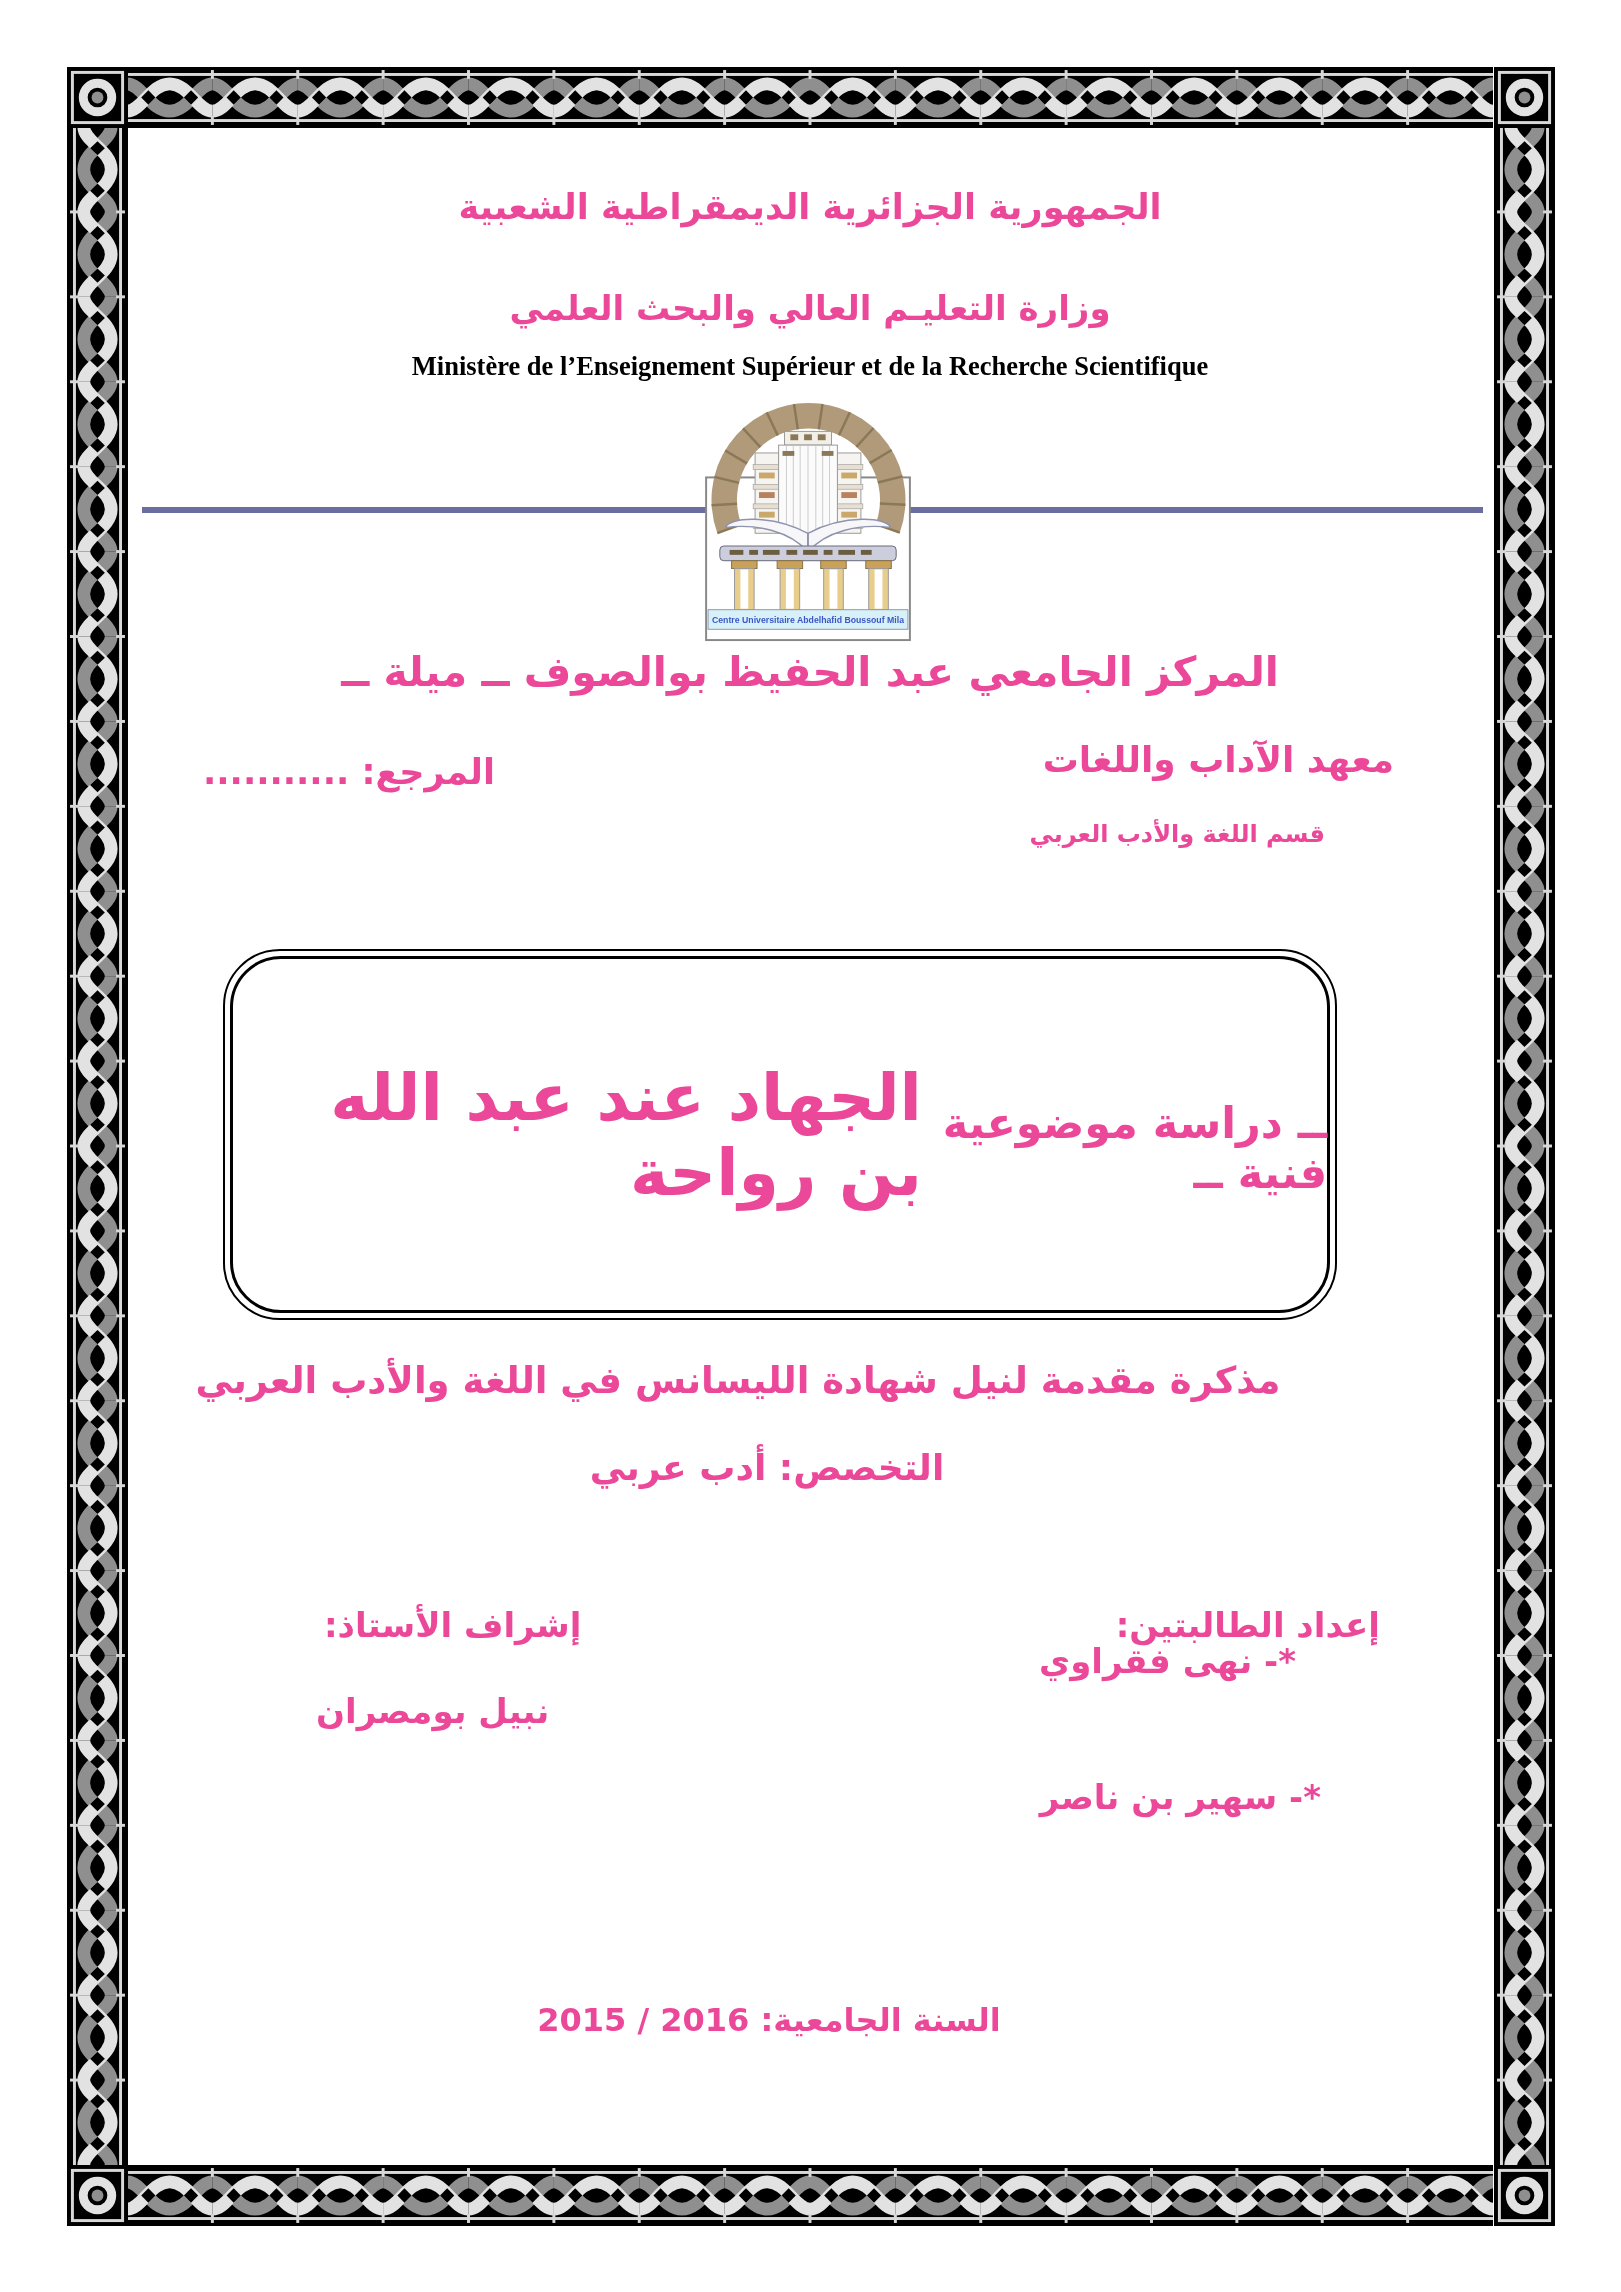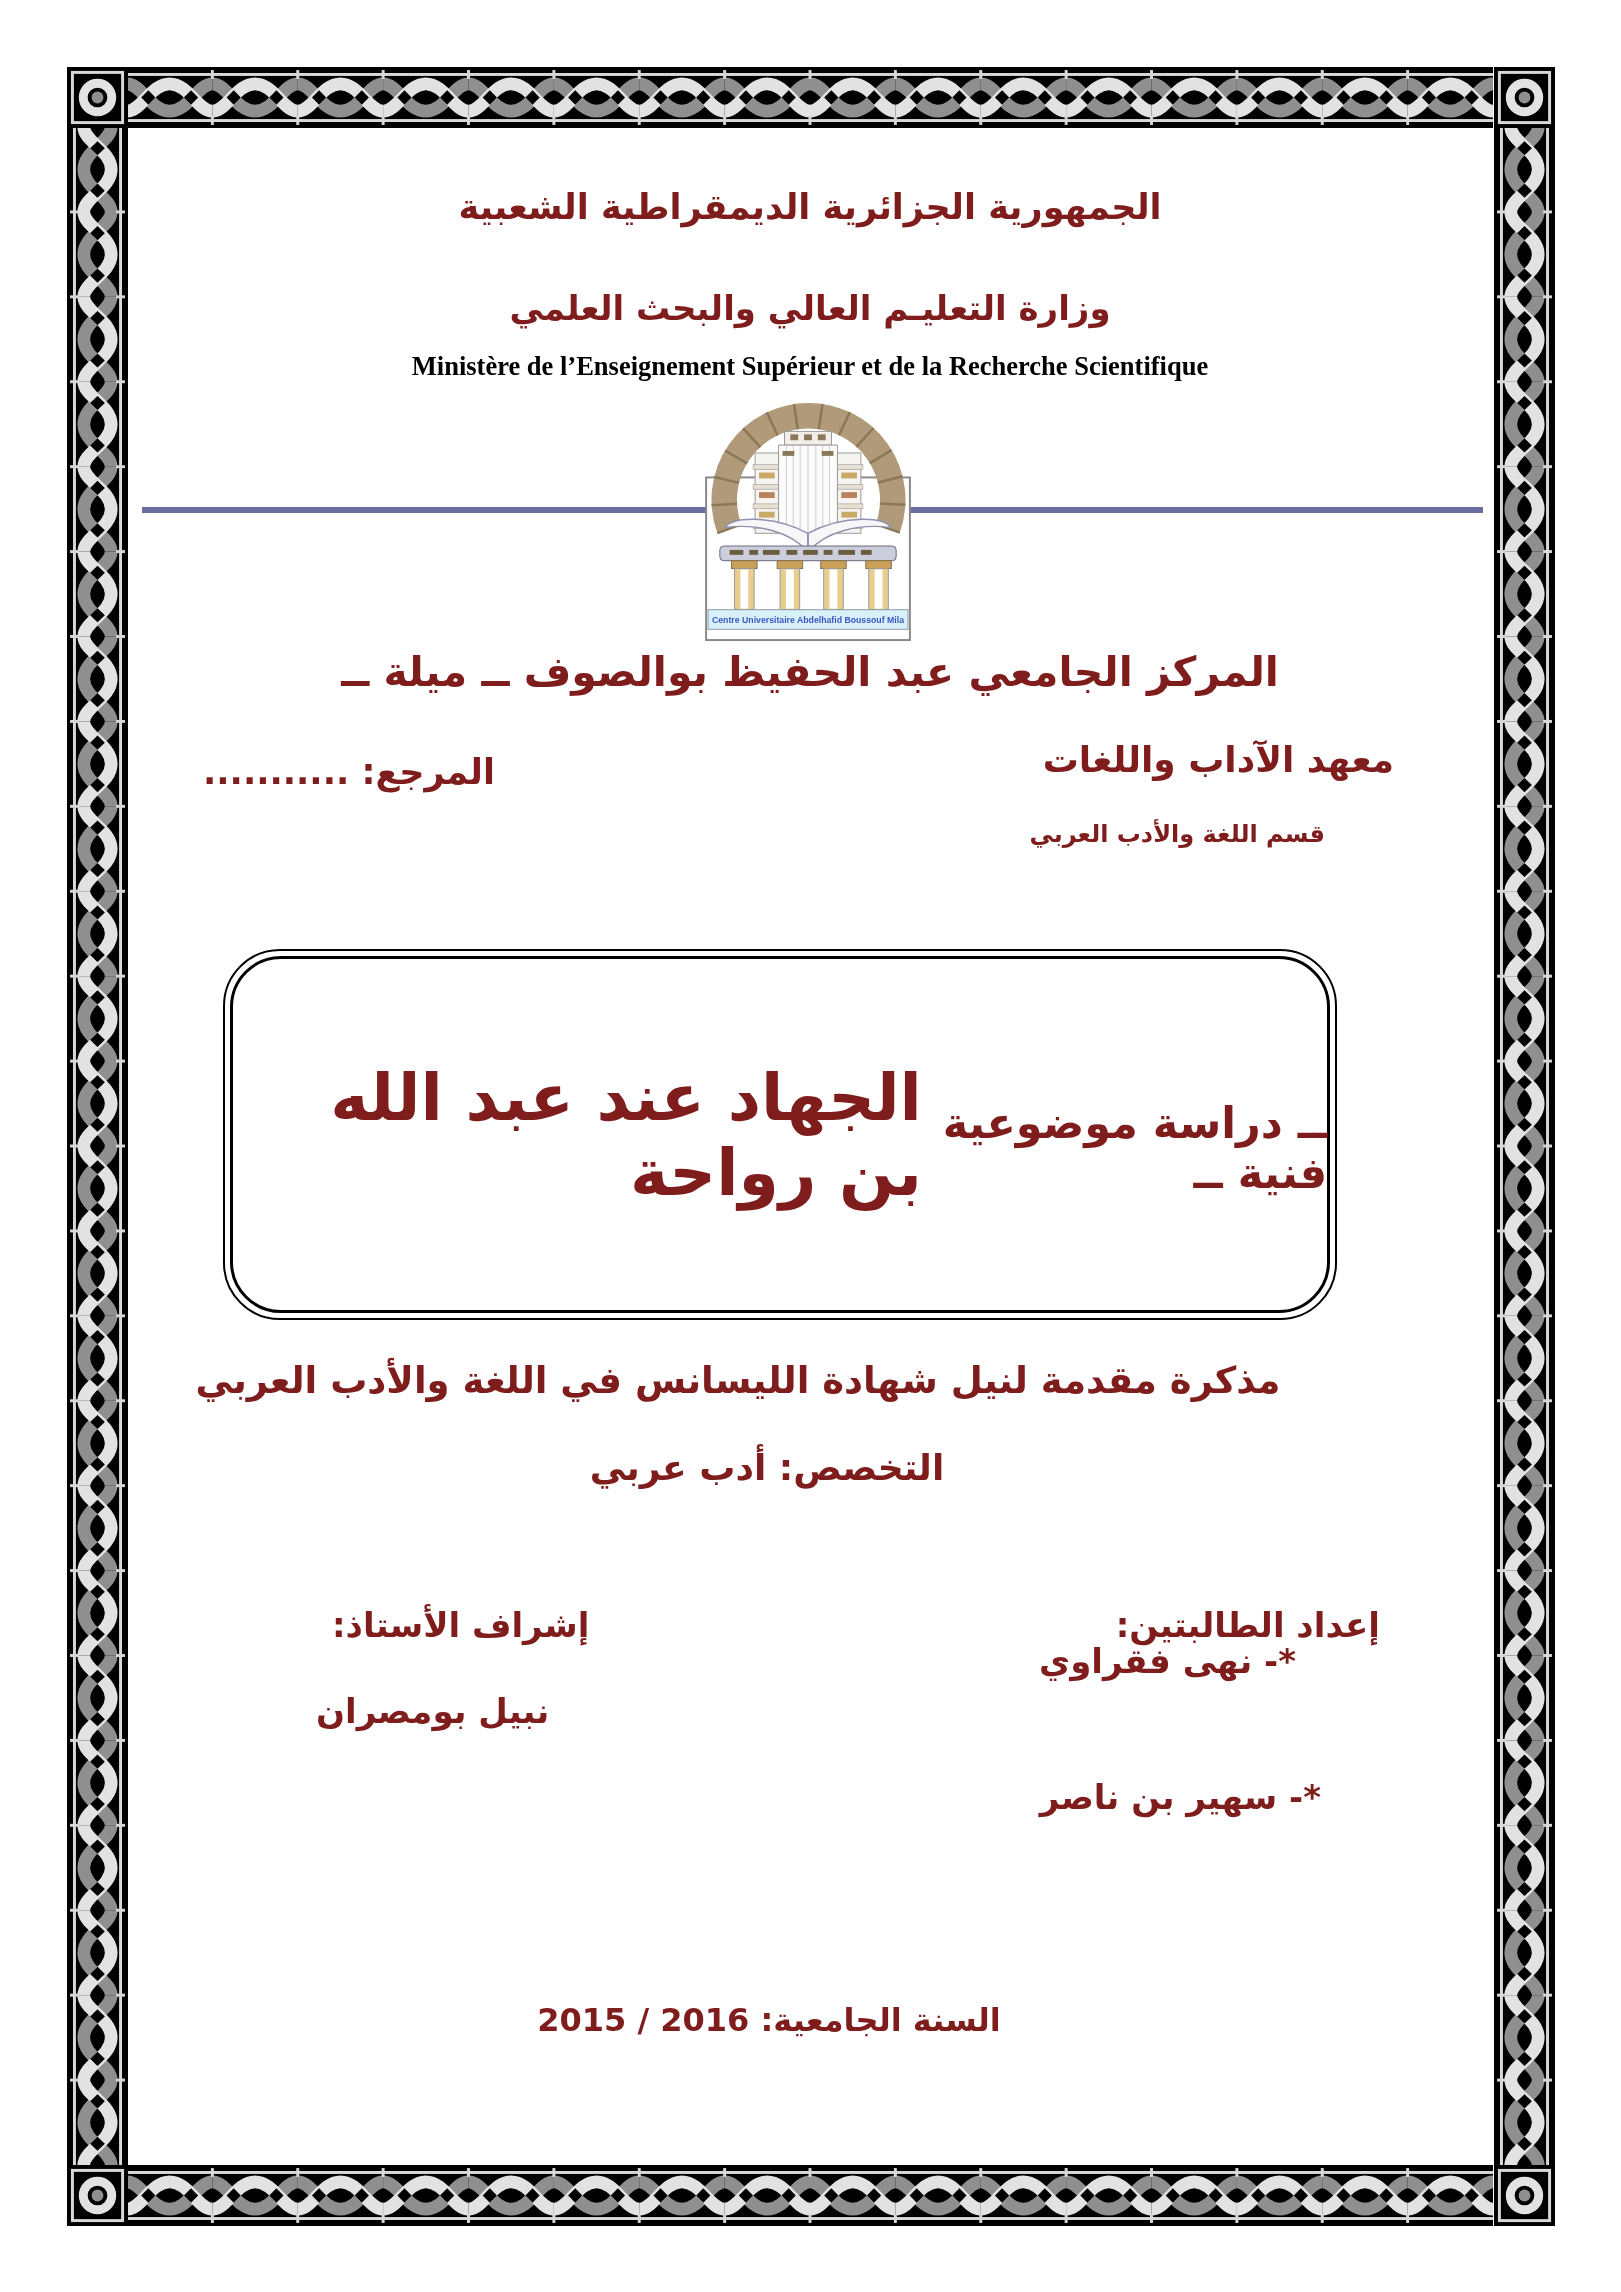--- a/index.html
+++ b/index.html
@@ -26,21 +26,21 @@
 
   
   .divider { position:absolute; left:142px; top:507px; width:1341px; height:5.9px;
              background:#6a6e9e; z-index:1; }
 
   
   .logo { position:absolute; left:702px; top:402px; width:212px; height:241px; z-index:2; }
 
   
   .txt { position:absolute; line-height:1.25; white-space:nowrap; }
-  .ar  { direction:rtl; font-family:"DejaVu Sans", sans-serif; font-weight:bold; color:#7f1d1d; }
+  .ar  { direction:rtl; font-family:"DejaVu Sans", sans-serif; font-weight:bold; color:#ec4899; }
   .fr  { font-family:"Liberation Serif", serif; font-weight:bold; color:#000; }
   .centered { left:127px; width:1366px; text-align:center; }
 
   .t-republic-ar { top:186px; font-size:35px; }
   .t-republic-fr { top:247px; font-size:26.5px; }
   .t-ministry-ar { top:287px; font-size:34px; }
   .t-ministry-fr { top:350px; font-size:26.5px; }
 
   .t-center-name { top:647px; font-size:41px; }
   .t-institute   { top:737px; right:227px; font-size:36px; }
@@ -56,21 +56,21 @@
     border:3.9px solid #000; border-radius:51px;
     display:flex; flex-direction:row; align-items:center; justify-content:center;
   }
   .t-main-title { font-size:65px; direction:rtl; font-weight:bold; }
   .t-subtitle   { font-size:43px; direction:rtl; font-weight:bold; margin-top:27.4px; }
 
   .t-desc      { top:1358px; left:55px; width:1366px; text-align:center; font-size:37px; }
   .t-specialty { top:1445px; left:84px; width:1366px; text-align:center; font-size:36px; }
 
   .t-students-label   { top:1604px; right:241px; font-size:34px; }
-  .t-supervisor-label { top:1604px; left:324px;  font-size:34px;margin-left:8px; }
+  .t-supervisor-label { top:1604px; left:324px;  font-size:34px; }
   .t-student-0        { top:1596px; right:325px; font-size:34px;margin-top:44px; }
   .t-supervisor-name  { top:1690px; left:316px;  font-size:34px; }
   .t-student-1        { top:1776px; right:300px; font-size:34px; }
 
   .t-year { top:2000px; left:86px; width:1366px; text-align:center; font-size:32px; }
 </style>
 </head>
 <body>
 
 <div class="page">

